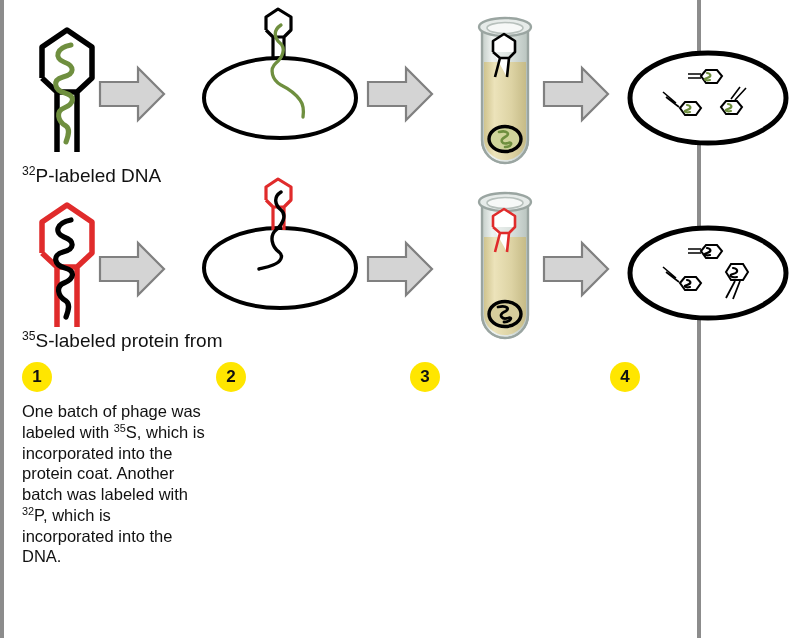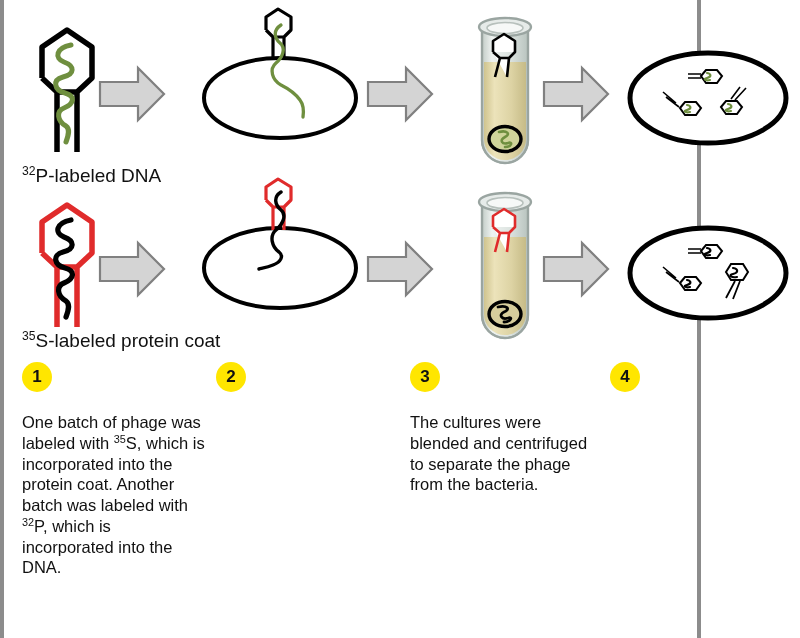--- a/index.html
+++ b/index.html
@@ -33,21 +33,21 @@
     width:186px;
   }
   .badge{
     width:30px;height:30px;border-radius:50%;
     background:#ffe600;
     display:flex;align-items:center;justify-content:center;
     font-size:17px;font-weight:bold;color:#111;
     font-family:"Liberation Sans","DejaVu Sans",sans-serif;
   }
   .steptext{
-    margin-top:20px;
+    margin-top:9px;
     font-size:16.5px;
     line-height:1.26;
     color:#111;
   }
   .steptext sup{font-size:0.66em;vertical-align:super;line-height:0;}
 </style>
 </head>
 <body>
 
 <div id="page">
@@ -182,33 +182,32 @@
       </g>
       <g>
         <path d="M722,272 L727,264 L739,264 L744,272 L739,280 L727,280 Z" fill="#ffffff" stroke="#000000" stroke-width="2"></path>
         <path d="M731,281 L722,298 M736,281 L729,299" stroke="#000000" stroke-width="1.8"></path>
         <path d="M729,268 C735,269 734,273 729,274 C724,275 727,278 733,277" fill="none" stroke="#000000" stroke-width="2.2" stroke-linecap="round"></path>
       </g>
     </g>
   </svg>
 
   <div class="lbl" style="left:18px;top:166px;"><sup>32</sup><span>P-labeled DNA</span></div>
-  <div class="lbl" style="left:18px;top:331px;"><sup>35</sup><span>S-labeled protein coat</span></div>
+  <div class="lbl" style="left:18px;top:331px;"><sup>35</sup><span>S-labeled protein from</span></div>
 
   <div class="step" style="left:18px;top:362px;width:185px;">
     <div class="badge">1</div>
     <div class="steptext">One batch of phage was labeled with <sup>35</sup>S, which is incorporated into the protein coat. Another batch was labeled with <sup>32</sup>P, which is incorporated into the DNA.</div>
   </div>
 
   <div class="step" style="left:212px;top:362px;width:170px;">
     <div class="badge">2</div>
   </div>
 
   <div class="step" style="left:406px;top:362px;width:190px;">
     <div class="badge">3</div>
-    <div class="steptext">The cultures were blended and centrifuged to separate the phage from the bacteria.</div>
   </div>
 
   <div class="step" style="left:606px;top:362px;width:186px;">
     <div class="badge">4</div>
   </div>
 
 </div>
 
 </body></html>

